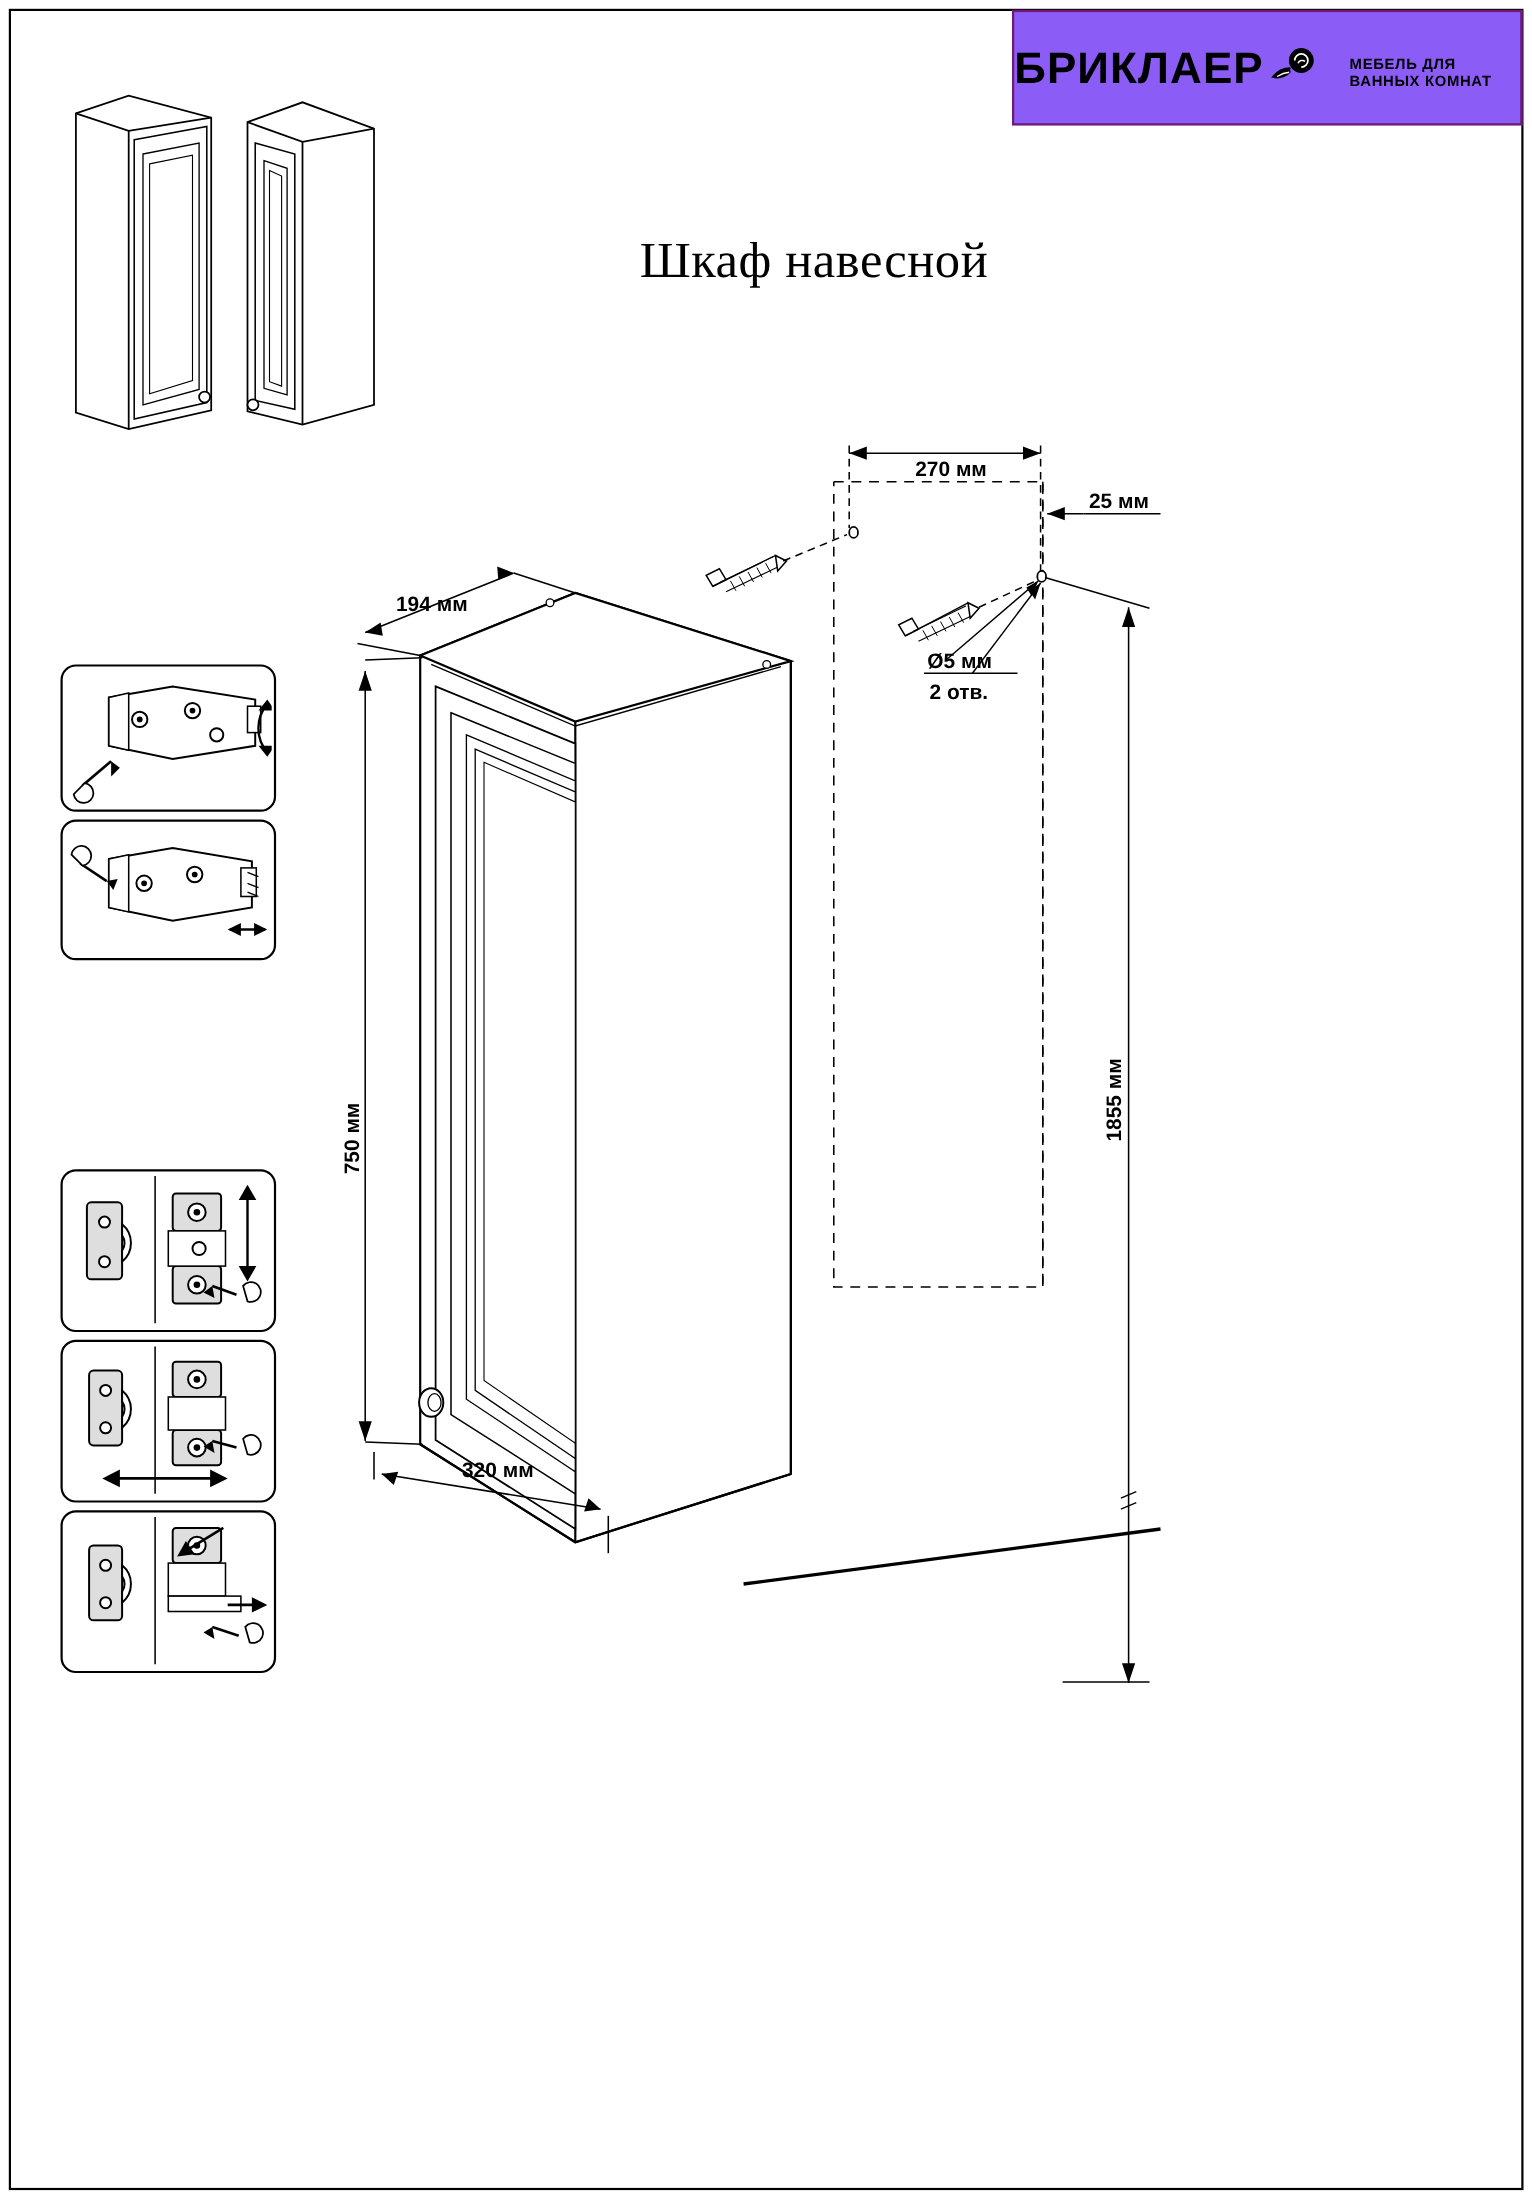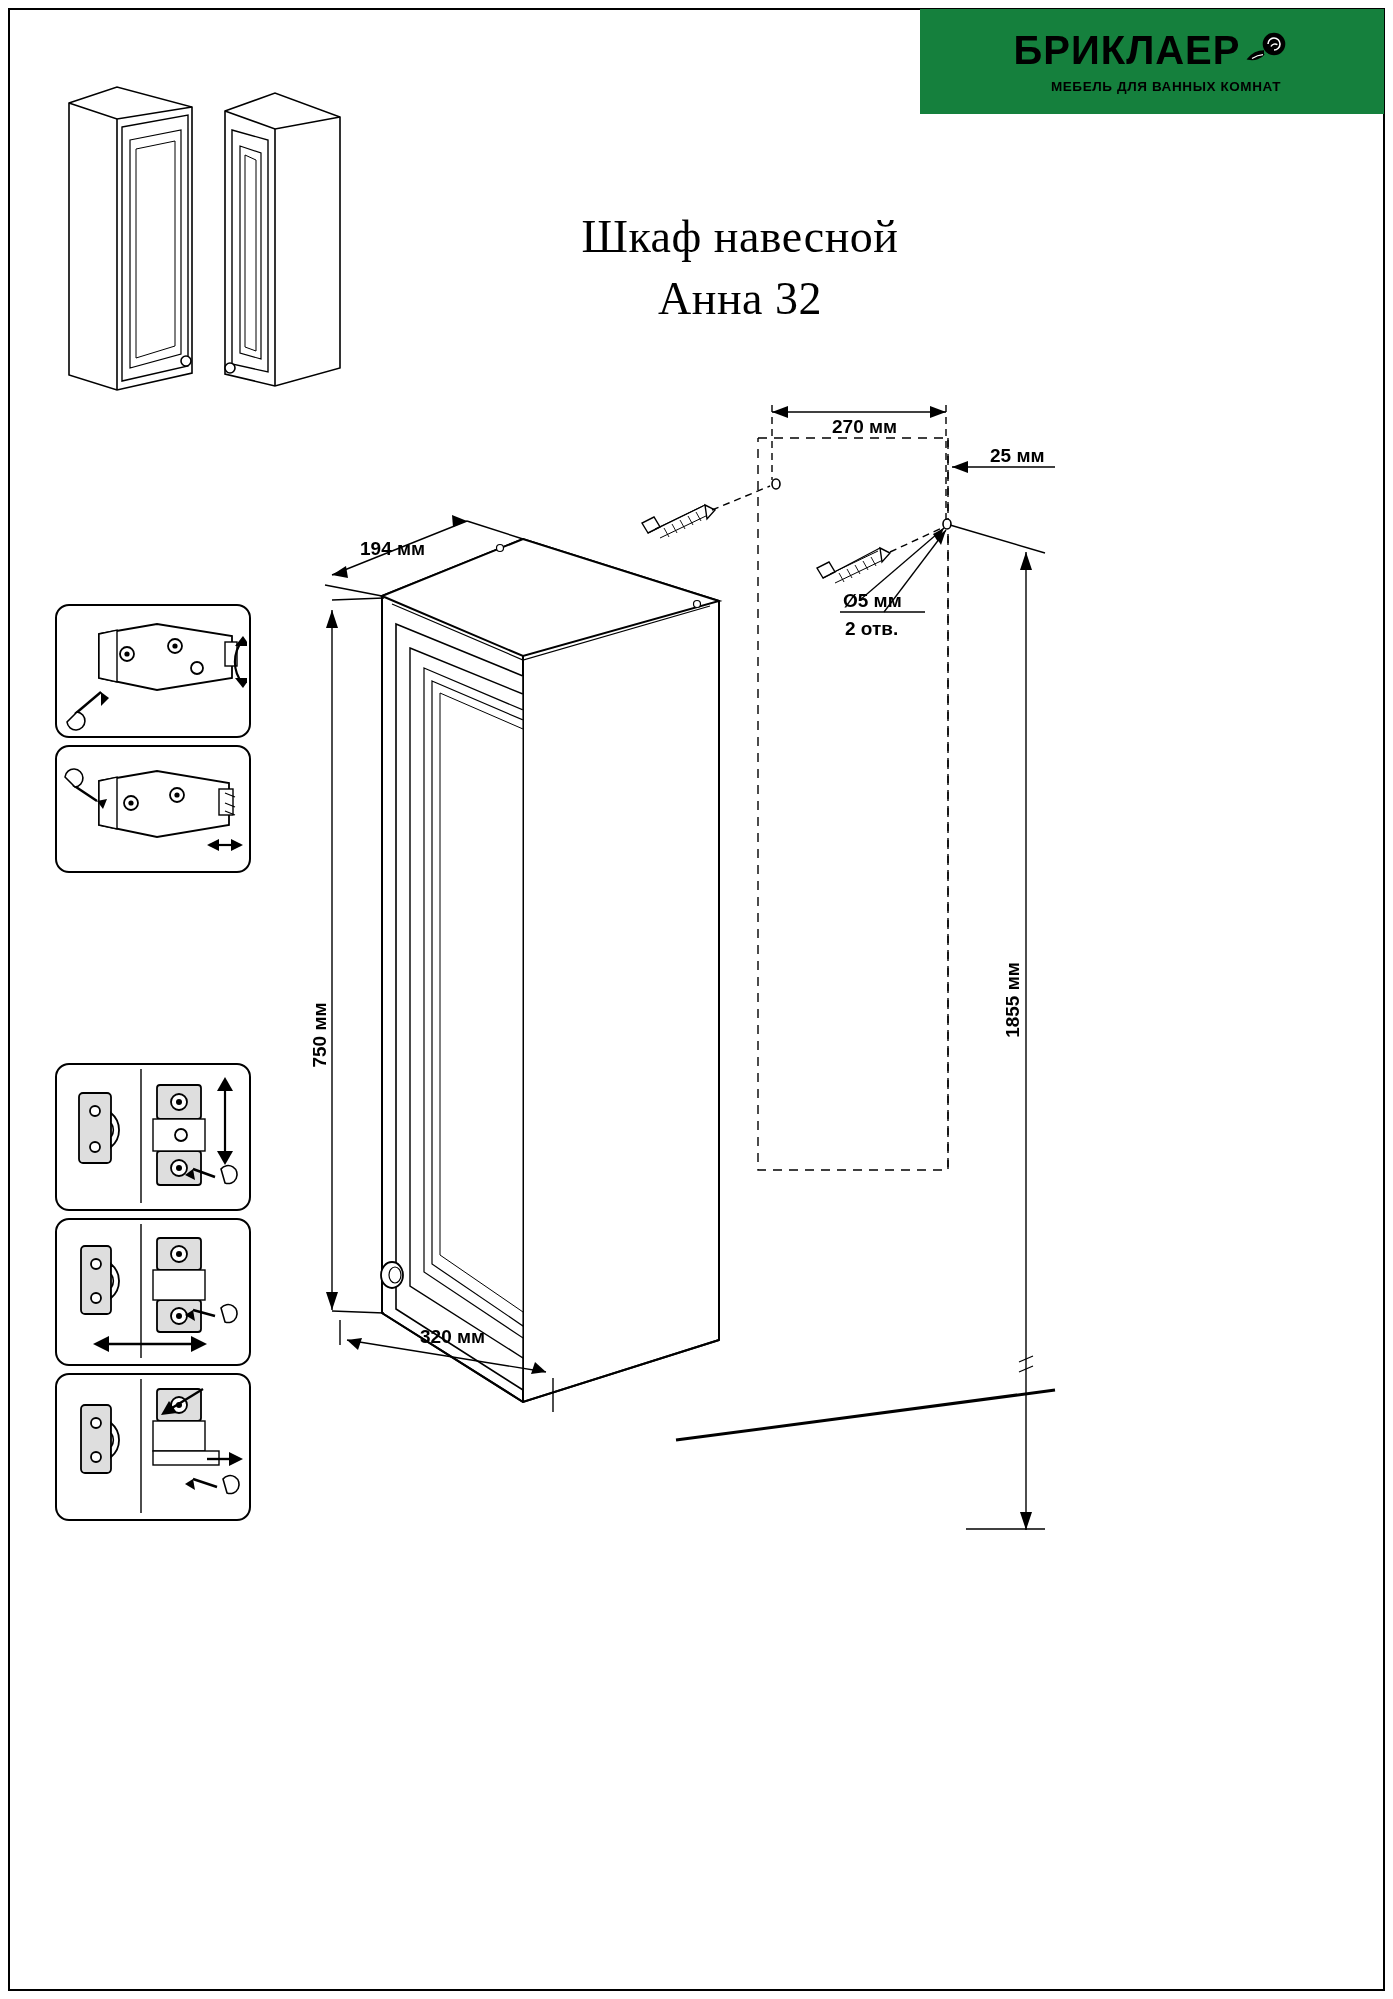--- a/index.html
+++ b/index.html
@@ -27,25 +27,24 @@
     border: 2px solid #000;
     box-sizing: border-box;
   }
   
   .logo-box {
     position: absolute;
     left: 920px;
     top: 9px;
     width: 464px;
     height: 105px;
-    border: 2px solid #15803d;
+    border: 2px solid #701a75;
     box-sizing: border-box;
-    background: #15803d;
+    background: #8b5cf6;
     display: flex;
-    flex-direction: column;
     align-items: center;
     justify-content: center;
   }
   .logo-main {
     font-family: "Liberation Sans", sans-serif;
     font-weight: bold;
     font-size: 40px;
     letter-spacing: 1px;
     line-height: 1;
     display: flex;
@@ -118,21 +117,20 @@
             <path d="M6 27.5c4-2.4 8-3.6 11-3.8" stroke="#fff" stroke-width="1.2"></path>
           </g>
         </svg>
       </span>
     </div>
     <div class="logo-sub">МЕБЕЛЬ ДЛЯ ВАННЫХ КОМНАТ</div>
   </div>
 
   <div class="title">
     <div>Шкаф навесной</div>
-    <div>Анна 32</div>
   </div>
 
   <svg class="layer" width="1393" height="1999">
 
     <g fill="none" stroke="#000" stroke-width="1.6">
       <polygon points="69,103 117,87 192,107 192,373 117,390 69,375" fill="#fff"></polygon>
       <polyline points="69,103 117,119 192,107"></polyline>
       <line x1="117" y1="119" x2="117" y2="390"></line>
       <polygon points="122,127 188,115 188,366 122,381" fill="#fff" stroke-width="1.4"></polygon>
       <polygon points="130,140 181,130 181,354 130,368" fill="#fff" stroke-width="1.2"></polygon>

